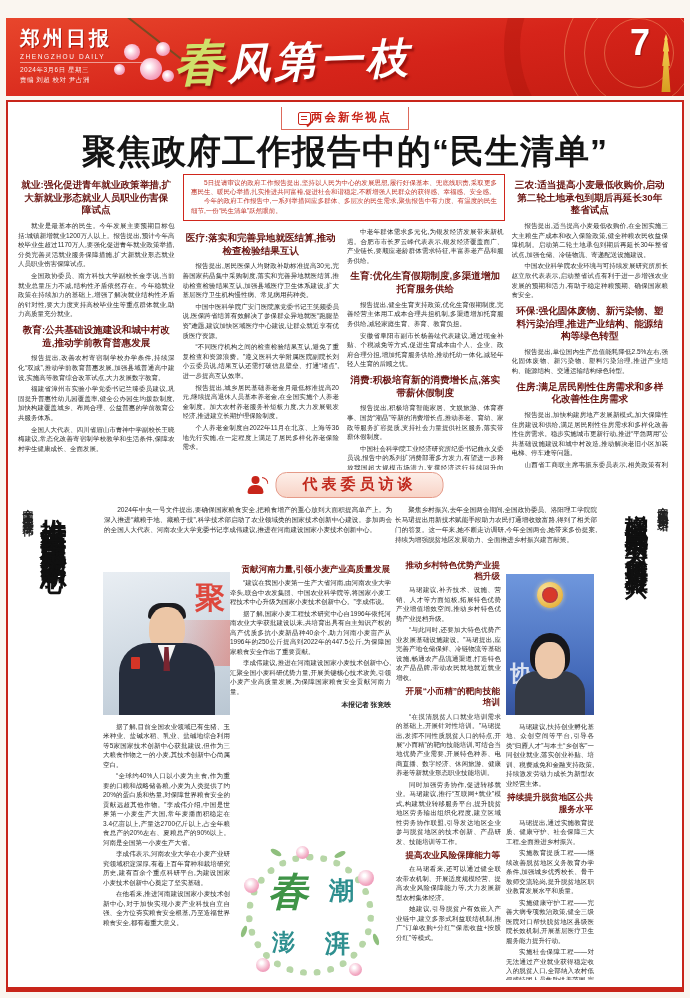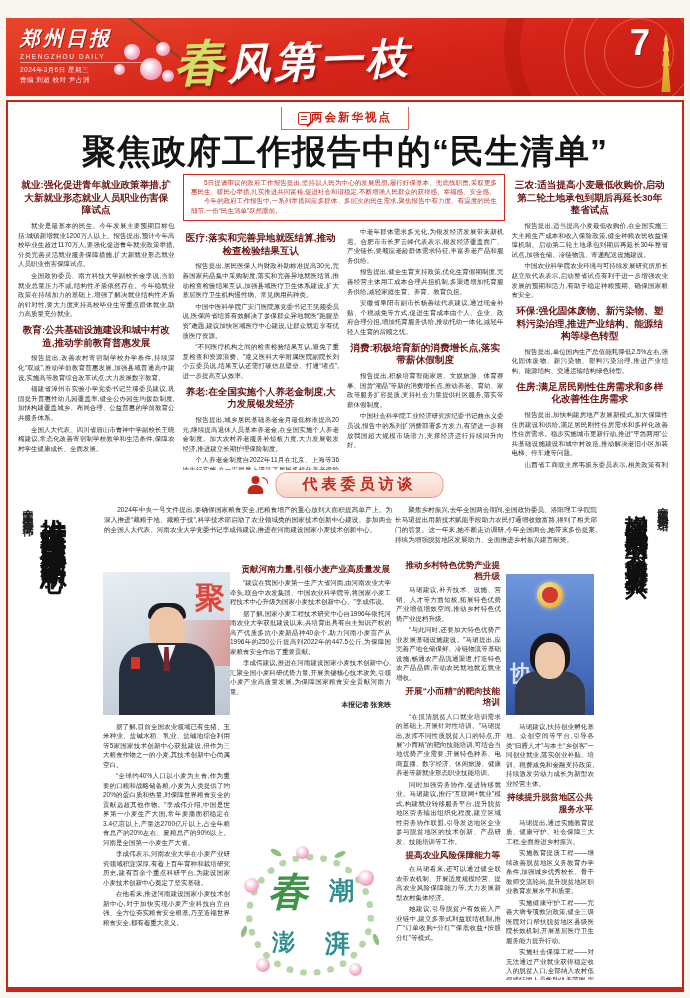--- a/index.html
+++ b/index.html
@@ -7,21 +7,21 @@
   body{position:relative;background:#faf6f0;font-family:"Liberation Sans","DejaVu Sans",sans-serif;overflow:hidden;color:#2c2c2c}
 
   
   .banner{position:absolute;left:6px;top:18px;width:678px;height:78px;background:linear-gradient(170deg,#e8462c 0%,#d6241a 55%,#c41c12 100%);overflow:hidden}
   .ring{position:absolute;border-radius:50%;border:1px solid rgba(255,210,140,.35)}
   .r1{width:150px;height:150px;right:-30px;top:-40px}
   .r2{width:110px;height:110px;right:-10px;top:-20px}
   .r3{width:70px;height:70px;right:10px;top:0}
   .darkwave{position:absolute;width:240px;height:240px;border-radius:50%;border:16px solid rgba(160,16,8,.30);right:-60px;top:-90px}
   .masthead{position:absolute;left:14px;top:7px;width:122px;color:#fff}
-  .paper-name{font-size:20px;font-weight:bold;font-style:italic;letter-spacing:3px;text-shadow:1px 1px 0 rgba(110,0,0,.5);white-space:nowrap}
+  .paper-name{font-size:20px;font-weight:bold;letter-spacing:3px;text-shadow:1px 1px 0 rgba(110,0,0,.5);white-space:nowrap}
   .paper-en{font-size:6.5px;letter-spacing:1.6px;opacity:.95;border-bottom:1px solid rgba(255,255,255,.55);padding:1px 0 2px;margin-bottom:2px}
   .mast-line{font-size:6.5px;opacity:.92;line-height:1.55;letter-spacing:.5px}
   .branch{position:absolute;left:112px;top:18px;width:70px;height:2px;background:#7a4a22;transform:rotate(38deg)}
   .blossom{position:absolute;border-radius:50%;background:radial-gradient(circle at 40% 40%,#fff 8%,#f6aec6 55%,#e8799f 100%)}
   .b1{left:118px;top:26px;width:16px;height:16px}
   .b2{left:134px;top:40px;width:22px;height:22px}
   .b3{left:150px;top:24px;width:14px;height:14px}
   .b4{left:108px;top:46px;width:11px;height:11px}
   .b5{left:156px;top:52px;width:12px;height:12px}
   .cal-title{position:absolute;left:168px;top:8px;font-size:42px;font-weight:900;font-style:italic;color:#fff;letter-spacing:4px;text-shadow:2px 3px 2px rgba(100,0,0,.5);transform:rotate(-2deg);white-space:nowrap}
@@ -180,26 +180,26 @@
           <div class="sec-h">教育:公共基础设施建设和城中村改造,推动学前教育普惠发展</div>
           <div class="para">报告提出,改善农村寄宿制学校办学条件,持续深化“双减”,推动学前教育普惠发展,加强县域普通高中建设,实施高等教育综合改革试点,大力发展数字教育。</div>
           <div class="para">福建省漳州市实验小学党委书记兰臻委员建议,巩固提升普惠性幼儿园覆盖率,健全公办园生均拨款制度,加快构建覆盖城乡、布局合理、公益普惠的学前教育公共服务体系。</div>
           <div class="para">全国人大代表、四川省眉山市青神中学副校长王晓梅建议,常态化改善寄宿制学校教学和生活条件,保障农村学生健康成长、全面发展。</div>
         </div>
         <div class="rcol padded">
           <div class="sec-h">医疗:落实和完善异地就医结算,推动检查检验结果互认</div>
           <div class="para">报告提出,居民医保人均财政补助标准提高30元,完善国家药品集中采购制度,落实和完善异地就医结算,推动检查检验结果互认,加强县域医疗卫生体系建设,扩大基层医疗卫生机构慢性病、常见病用药种类。</div>
           <div class="para">中国中医科学院广安门医院原党委书记王笑频委员说,医保跨省结算有效解决了参保群众异地就医“跑腿垫资”难题,建议加快区域医疗中心建设,让群众就近享有优质医疗资源。</div>
           <div class="para">“不同医疗机构之间的检查检验结果互认,避免了重复检查和资源浪费。”遵义医科大学附属医院副院长刘小云委员说,结果互认还需打破信息壁垒、打通“堵点”,进一步提高互认效率。</div>
-          <div class="sec-h">养老:在全国实施个人养老金制度,大力发展银发经济</div>
           <div class="para">报告提出,城乡居民基础养老金月最低标准提高20元,继续提高退休人员基本养老金,在全国实施个人养老金制度。加大农村养老服务补短板力度,大力发展银发经济,推进建立长期护理保险制度。</div>
           <div class="para">个人养老金制度自2022年11月在北京、上海等36地先行实施,在一定程度上满足了居民多样化养老保险需求。</div>
         </div>
         <div class="rcol padded">
           <div class="para">中老年群体需求多元化,为银发经济发展带来新机遇。合肥市市长罗云峰代表表示,银发经济覆盖面广、产业链长,要顺应老龄群体需求特征,丰富养老产品和服务供给。</div>
+          <div class="sec-h">生育:优化生育假期制度,多渠道增加托育服务供给</div>
           <div class="para">报告提出,健全生育支持政策,优化生育假期制度,完善经营主体用工成本合理共担机制,多渠道增加托育服务供给,减轻家庭生育、养育、教育负担。</div>
           <div class="para">安徽省阜阳市副市长杨善竑代表建议,通过现金补贴、个税减免等方式,促进生育成本由个人、企业、政府合理分担,增加托育服务供给,推动托幼一体化,减轻年轻人生育的后顾之忧。</div>
           <div class="sec-h">消费:积极培育新的消费增长点,落实带薪休假制度</div>
           <div class="para">报告提出,积极培育智能家居、文娱旅游、体育赛事、国货“潮品”等新的消费增长点,推动养老、育幼、家政等服务扩容提质,支持社会力量提供社区服务,落实带薪休假制度。</div>
           <div class="para">中国社会科学院工业经济研究所纪委书记曲永义委员说,报告中的系列扩消费部署多方发力,有望进一步释放我国超大规模市场潜力,支撑经济运行持续回升向好。</div>
         </div>
         <div class="rcol">
           <div class="sec-h">三农:适当提高小麦最低收购价,启动第二轮土地承包到期后再延长30年整省试点</div>
           <div class="para">报告提出,适当提高小麦最低收购价,在全国实施三大主粮生产成本和收入保险政策,健全种粮农民收益保障机制。启动第二轮土地承包到期后再延长30年整省试点,加强仓储、冷链物流、寄递配送设施建设。</div>
           <div class="para">中国农业科学院农业环境与可持续发展研究所所长赵立欣代表表示,启动整省试点有利于进一步增强农业发展的预期和活力,有助于稳定种粮预期、确保国家粮食安全。</div>

